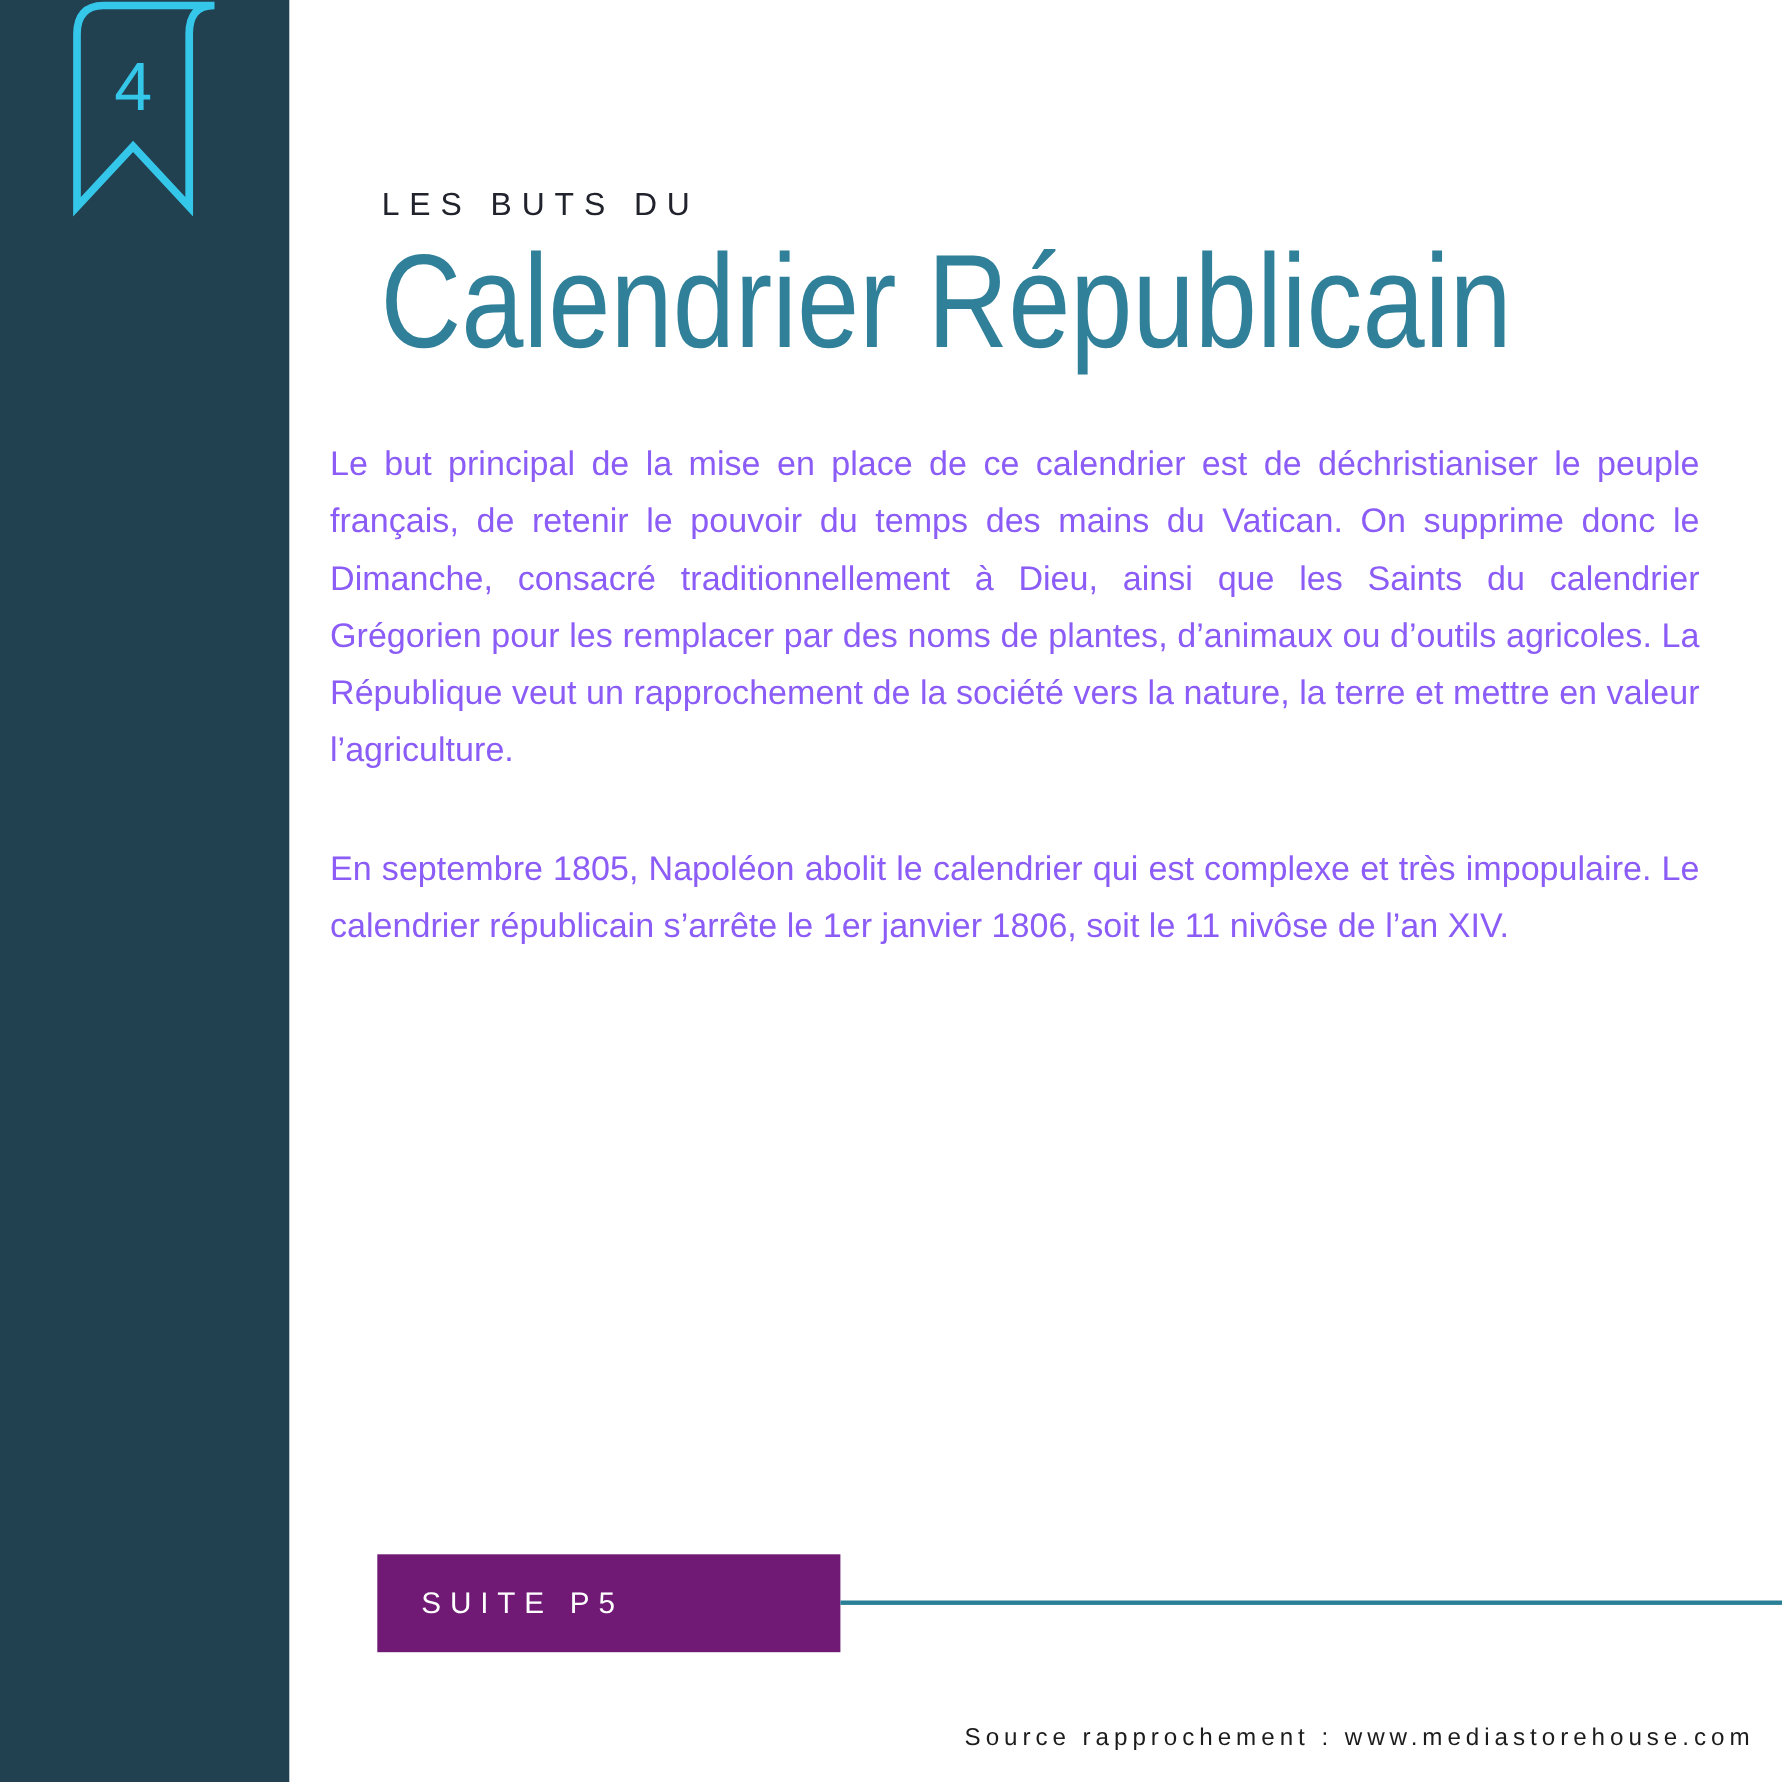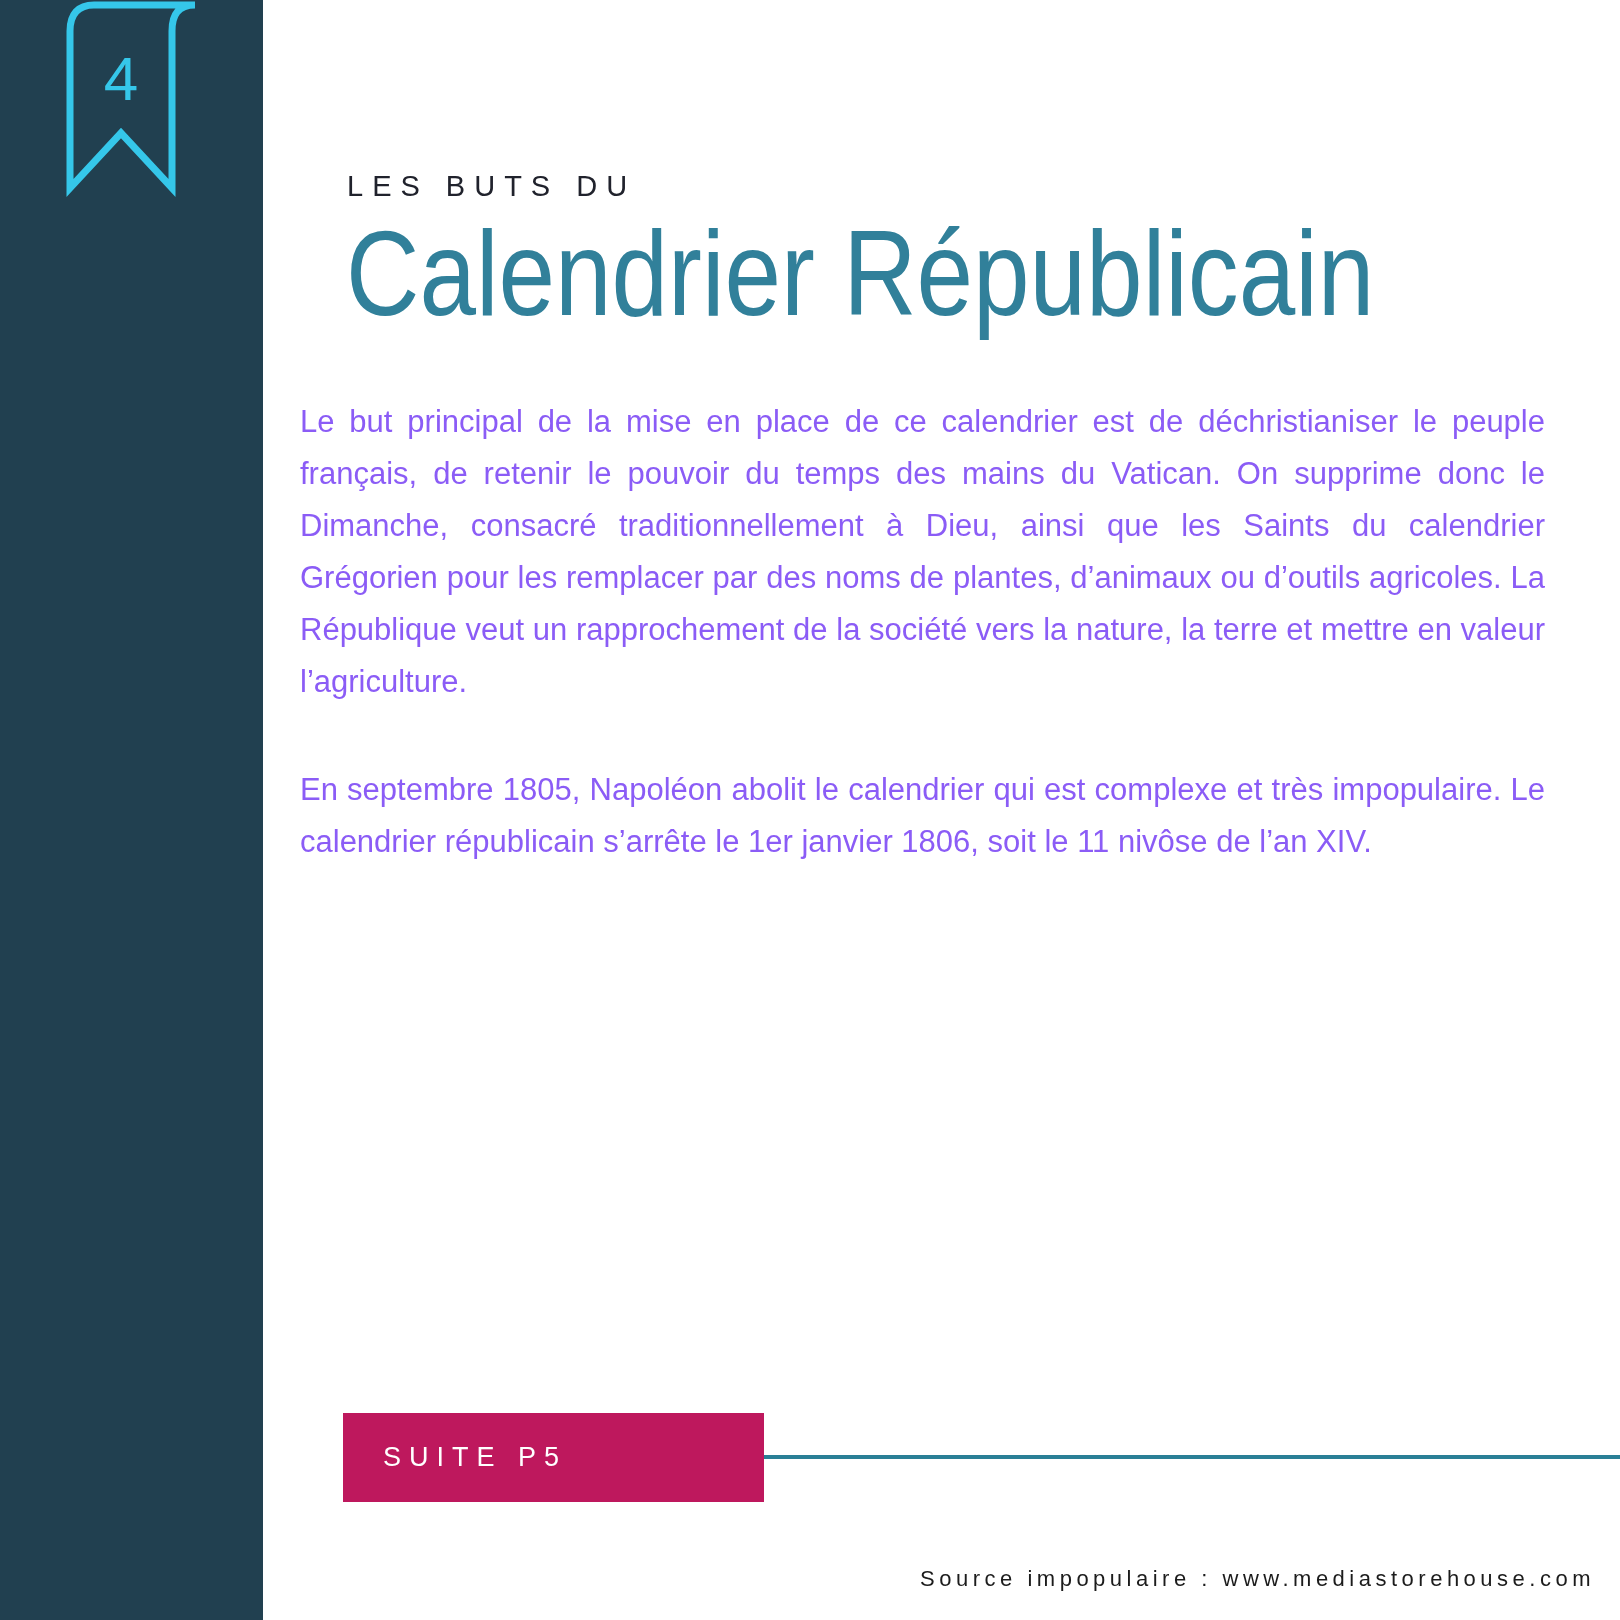--- a/index.html
+++ b/index.html
@@ -60,21 +60,21 @@
     color: #8b5cf6;
     text-align: justify;
   }
   .body-text p + p { margin-top: 56px; }
 
   
   .next-banner {
     position: absolute;
     left: 343px; top: 1413px;
     width: 421px; height: 89px;
-    background: #be185d;
+    background: #701a75;
     display: flex;
     align-items: center;
     padding-left: 40px;
     cursor: pointer;
   }
   .next-banner .label {
     color: #ffffff;
     font-size: 27px;
     letter-spacing: 8px;
     font-weight: 400;
@@ -113,13 +113,13 @@
     <p>Le but principal de la mise en place de ce calendrier est de déchristianiser le peuple français, de retenir le pouvoir du temps des mains du Vatican. On supprime donc le Dimanche, consacré traditionnellement à Dieu, ainsi que les Saints du calendrier Grégorien pour les remplacer par des noms de plantes, d’animaux ou d’outils agricoles. La République veut un rapprochement de la société vers la nature, la terre et mettre en valeur l’agriculture.</p>
     <p>En septembre 1805, Napoléon abolit le calendrier qui est complexe et très impopulaire. Le calendrier républicain s’arrête le 1er janvier 1806, soit le 11 nivôse de l’an XIV.</p>
   </div>
 </div>
 
 <div class="next-banner">
   <span class="label">SUITE P5</span>
 </div>
 <div class="divider-line"></div>
 
-<div class="source-credit">Source impopulaire : www.mediastorehouse.com</div>
+<div class="source-credit">Source rapprochement : www.mediastorehouse.com</div>
 
 </body></html>

